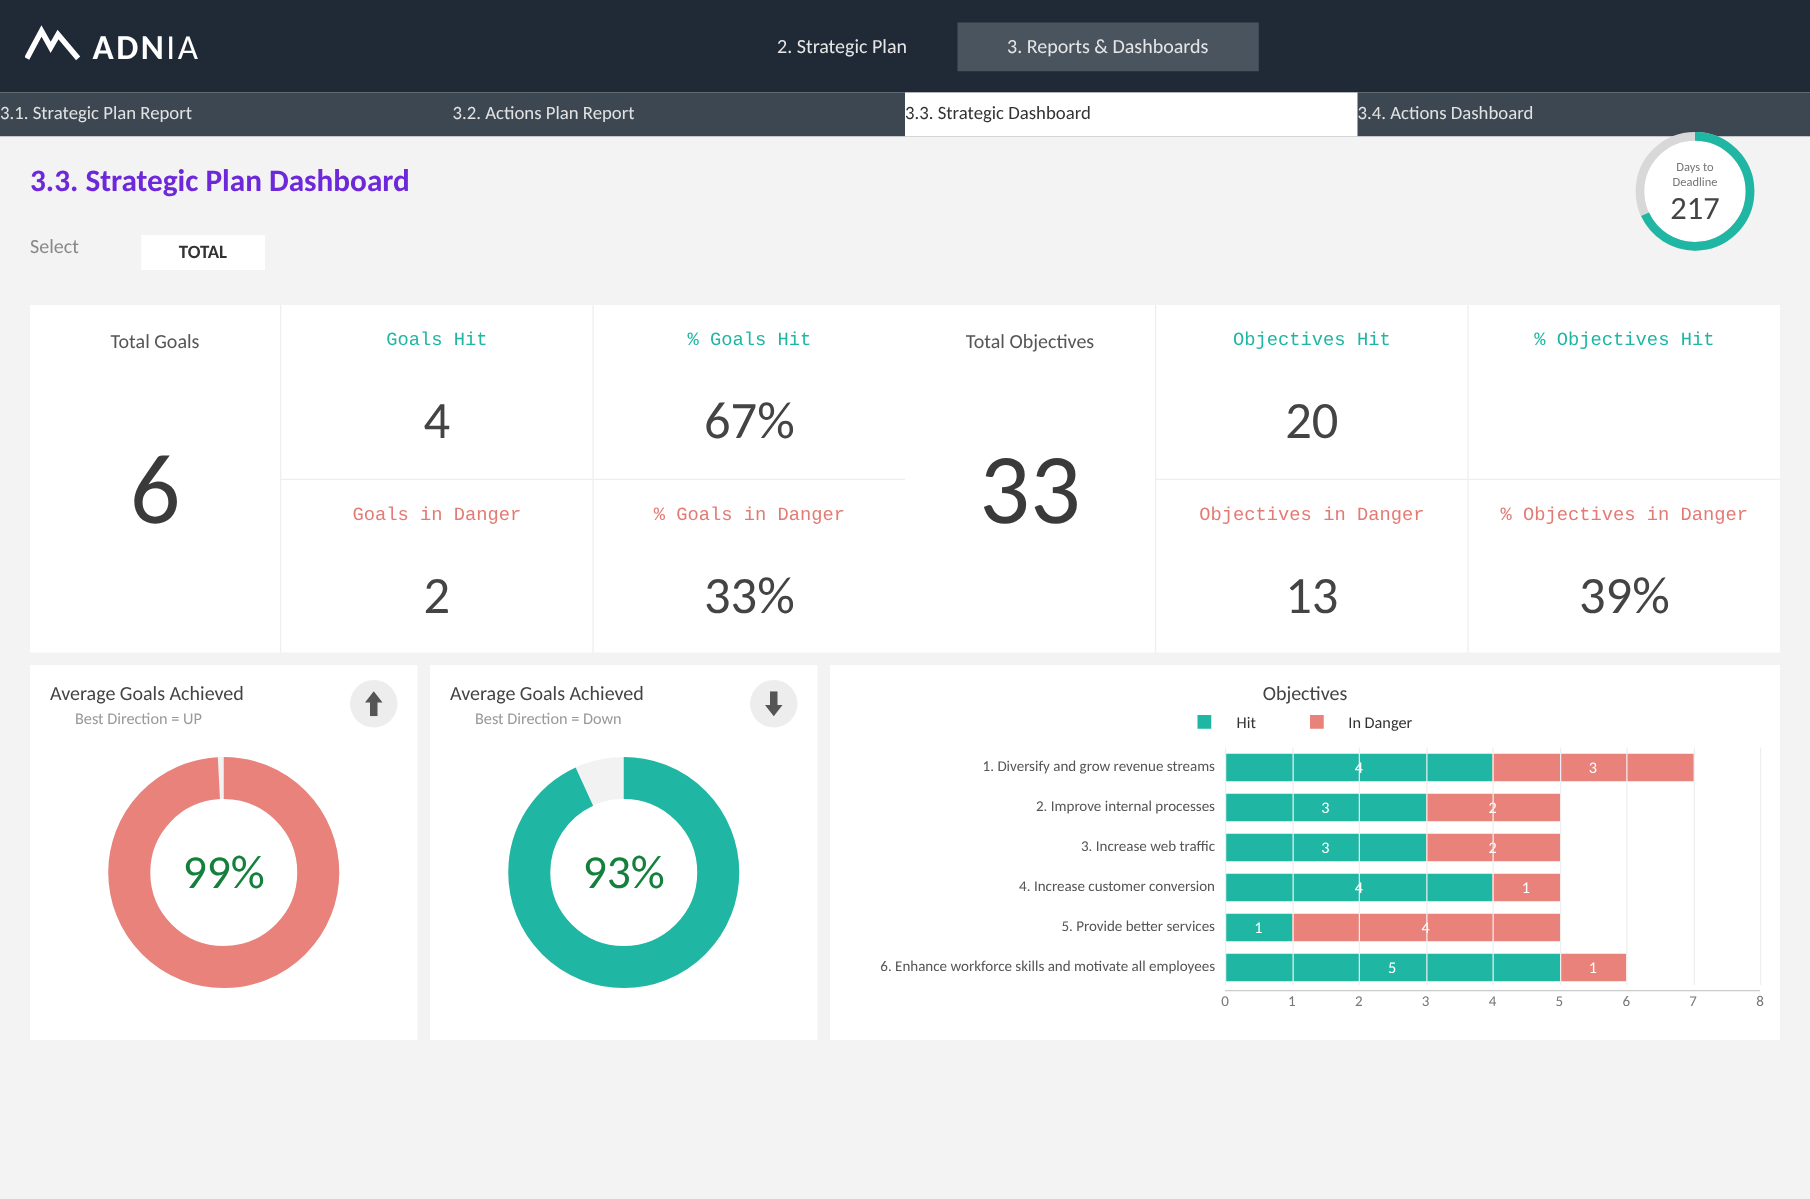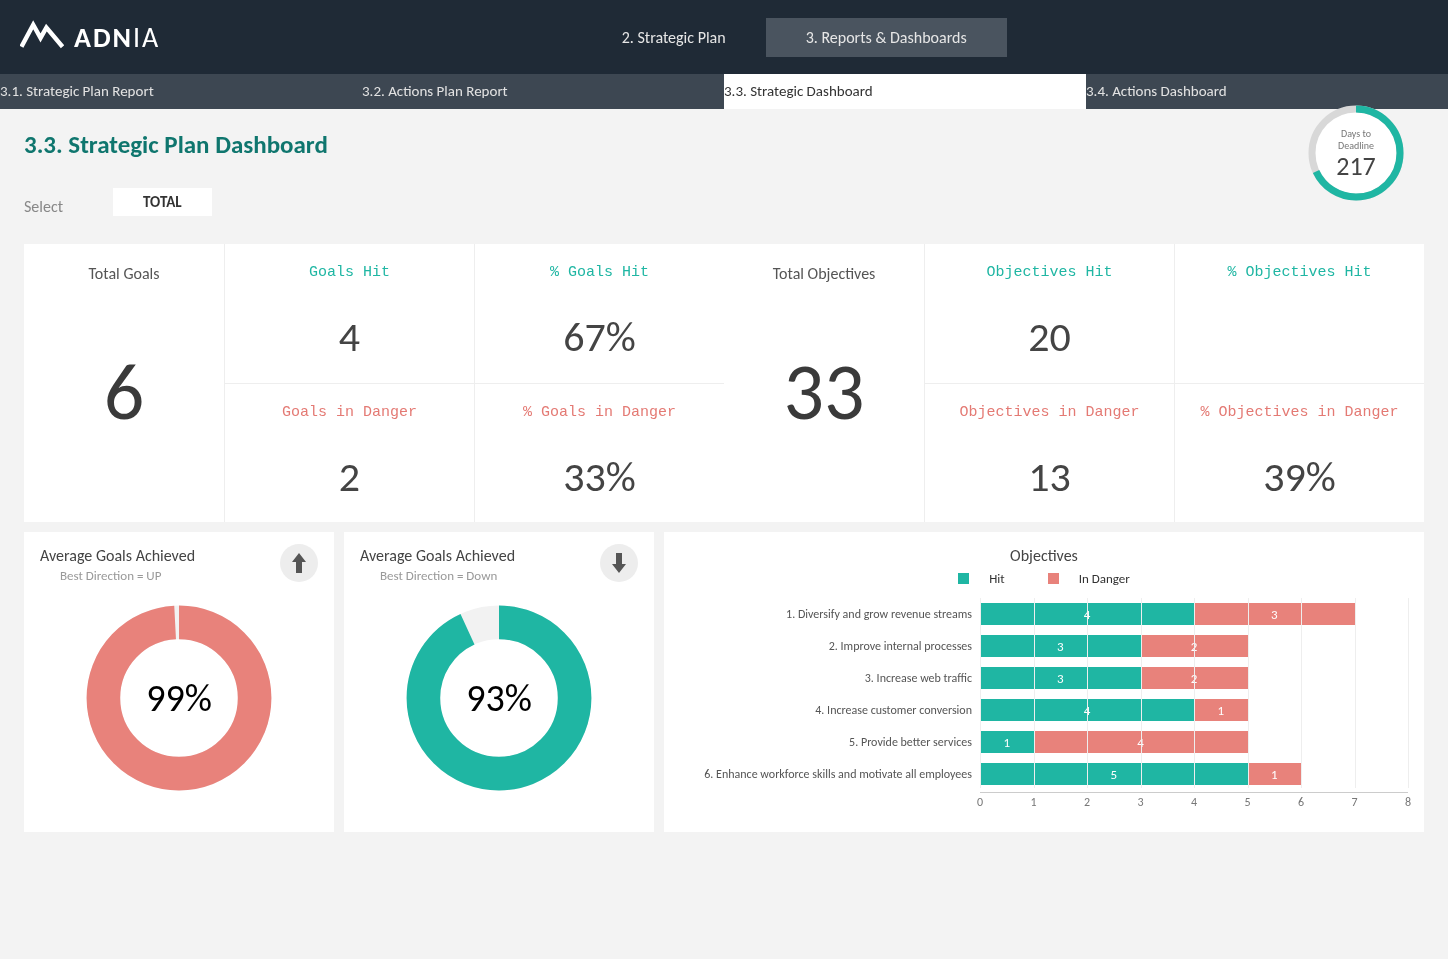--- a/index.html
+++ b/index.html
@@ -12,23 +12,23 @@
   .logo-text b { font-weight: 700; }
   .topnav { flex: 1; display: flex; justify-content: center; gap: 0; }
   .topnav-item { color: #e6e6e6; font-size: 16px; padding: 10px 40px; cursor: pointer; }
   .topnav-item.active { background: #4a545f; }
 
   .subnav { background: #3d4752; display: flex; height: 35px; }
   .subnav-item { flex: 1; text-align: left; color: #e2e2e2; font-size: 15px; line-height: 35px; cursor: pointer; }
   .subnav-item.active { background: #fff; color: #333; }
 
   .page { padding: 20px 24px 0 24px; position: relative; }
-  .page-title { font-size: 25px; color: #0f766e; margin-bottom: 28px; }
-
-  .select-row { display: flex; align-items: flex-end; gap: 50px; margin-bottom: 28px; }
+  .page-title { font-size: 25px; color: #6d28d9; margin-bottom: 28px; }
+
+  .select-row { display: flex; align-items: flex-start; gap: 50px; margin-bottom: 28px; }
   .select-label { color: #888; font-size: 16px; }
   .select-box { background: #fff; padding: 5px 30px; font-weight: 700; font-size: 15px; }
 
   .deadline { position: absolute; top: -6px; right: 42px; width: 100px; height: 100px; }
   
   .kpis { display: flex; gap: 0; margin-bottom: 10px; justify-content: flex-end; }
   .kpi-block { background: #fff; flex: 1; display: flex; }
   .kpi-big { width: 200px; display: flex; flex-direction: column; align-items: center; justify-content: flex-start; padding-top: 20px; }
   .kpi-big-label { font-size: 16px; color: #555; margin-bottom: 60px;}
   .kpi-big-value { font-size: 80px; color: #3a3a3a; font-weight: 400;}
@@ -41,21 +41,21 @@
   .kpi-val { font-size: 42px; color: #444; }
 
   .bottom-row { display: flex; gap: 10px; }
   .card { background: #fff; padding: 14px 16px; }
   .donut-card { width: 310px; height: 300px; position: relative; }
   .donut-title { font-size: 16px; color: #444; }
   .donut-sub { font-size: 13px; color: #999; margin-top: 3px; padding-left: 20px; }
   .dir-badge { position: absolute; top: 12px; right: 16px; width: 38px; height: 38px; border-radius: 50%; background: #ededed; display:flex; align-items:center; justify-content:center; }
   .dir-badge svg { width: 16px; height: 20px; fill: #555; }
   .donut-wrap { display:flex; align-items:center; justify-content:center; height: 230px; position:relative; }
-  .donut-center { position:absolute; font-size: 38px; color:#000000; }
+  .donut-center { position:absolute; font-size: 38px; color:#15803d; }
 
   .bar-card { flex: 1; height: 300px; }
   .bar-title { text-align: center; font-size: 16px; color: #444; margin-bottom: 6px; }
   .legend { text-align: center; font-size: 13px; margin-bottom: 12px; }
   .legend span { margin: 0 10px; }
   .lg-box { display:inline-block; width:11px; height:11px; vertical-align: -1px; margin-right:4px;}
   .lg-hit { background:#1fb6a3; }
   .lg-danger { background:#e8827b; }
   .bar-area { display:flex; }
   .bar-labels { width: 300px; font-size: 12px; color: #555; text-align: right; padding-right: 8px;}

